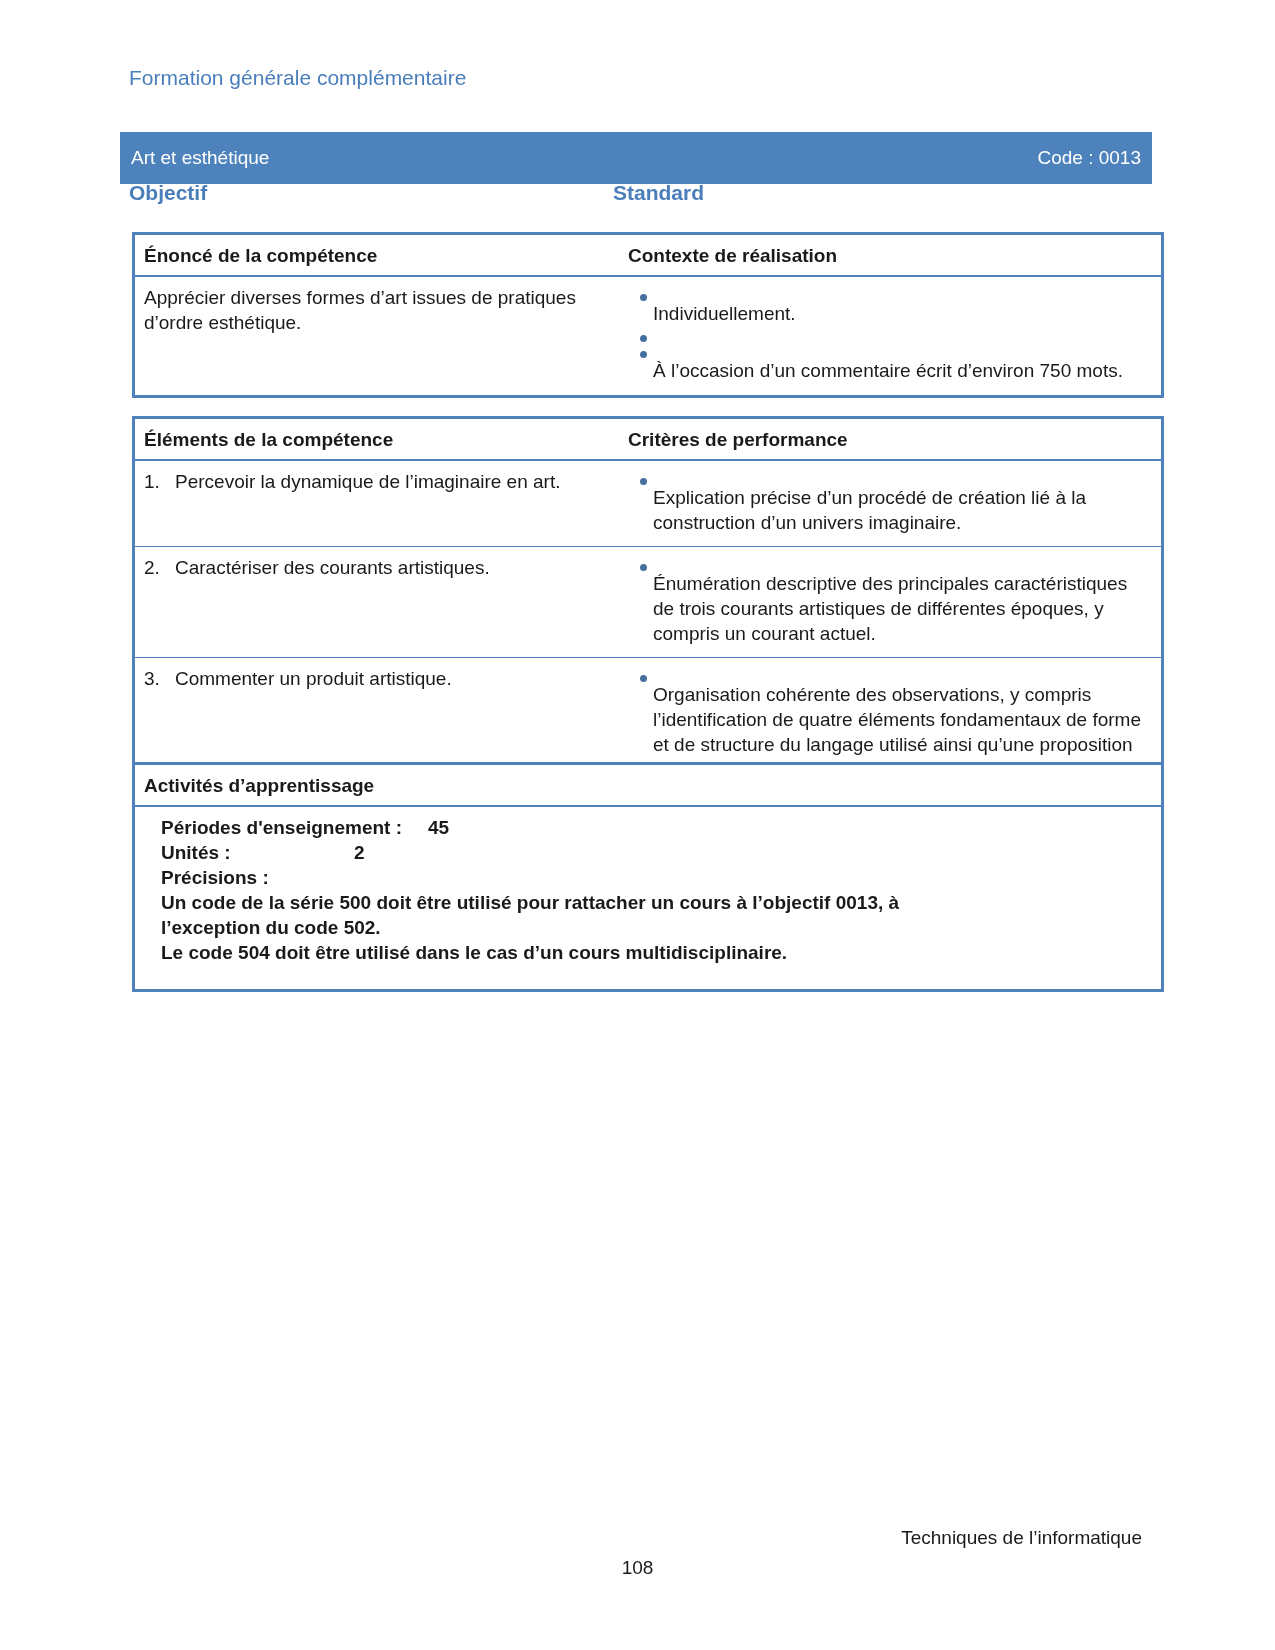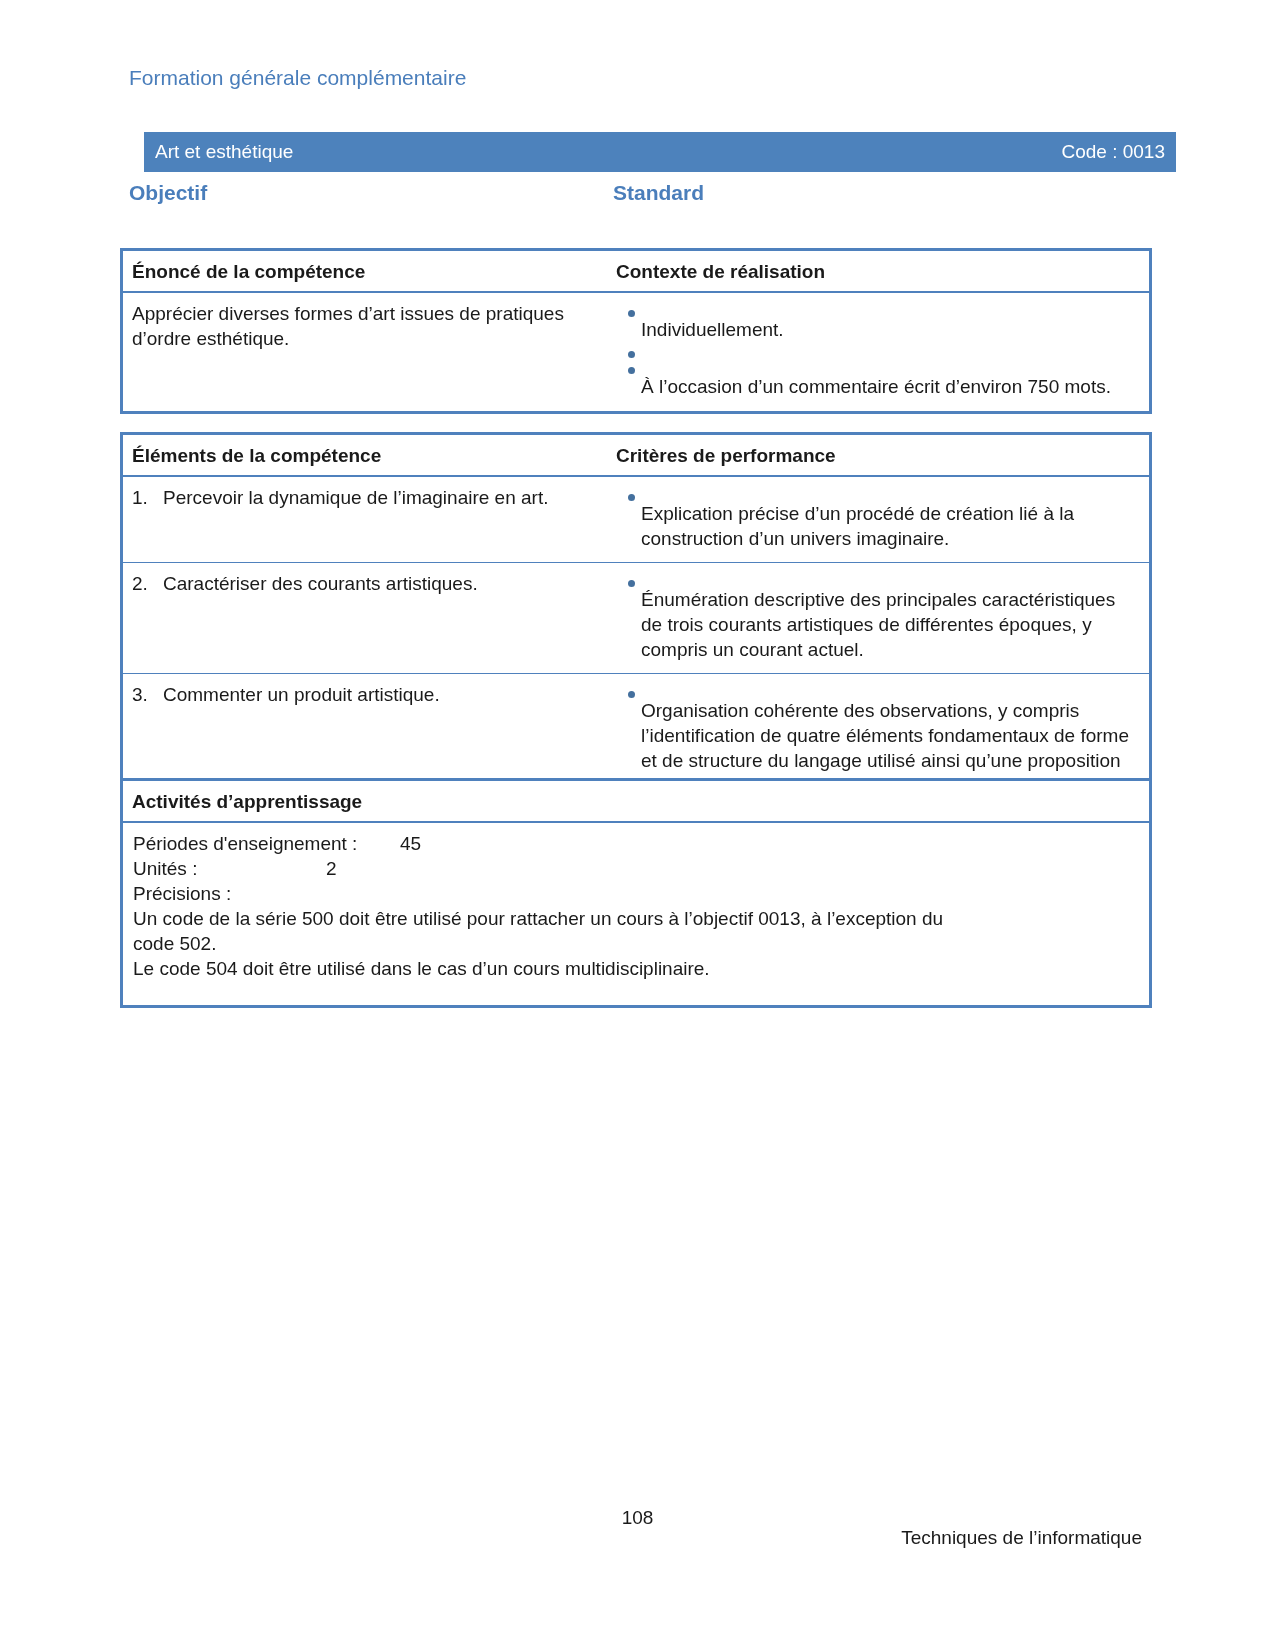--- a/index.html
+++ b/index.html
@@ -6,37 +6,37 @@
   body {
     width:1275px; height:1650px; background:#ffffff; position:relative;
     font-family:"Liberation Sans", sans-serif; color:#1a1a1a;
     -webkit-font-smoothing:antialiased;
   }
   .eyebrow {
     position:absolute; left:129px; top:66px;
     font-size:21px; color:var(--accent-blue,#4a7ebb);
   }
   .banner {
-    position:absolute; left:120px; top:132px; width:1032px; height:40px;
+    position:absolute; left:120px; top:132px; width:1032px; height:52px;
     background:var(--banner-bg,#4d82bc); color:#ffffff; font-size:19px;
     display:flex; justify-content:space-between; align-items:center;
-    padding:0 11px; box-sizing:border-box;margin-left:24px;
+    padding:0 11px; box-sizing:border-box;
   }
   .col-headings { position:absolute; left:120px; top:181px; width:1032px; height:32px; }
   .col-headings .h {
     position:absolute; top:0; font-weight:bold; font-size:21px;
     color:var(--accent-blue,#4a7ebb);
   }
   .h-left { left:9px; }
   .h-right { left:493px; }
 
   .box {
-    position:absolute; left:120px; width:1032px; box-sizing:border-box;
+    position:absolute; left:132px; width:1032px; box-sizing:border-box;
     border:3px solid var(--border-blue,#4f81bd); background:#fff;
-    font-size:19px; line-height:25px;margin-top:16px;
+    font-size:19px; line-height:25px;
   }
   .box1 { top:232px; min-height:166px; }
   .box2 { top:416px; min-height:324px; }
   .box3 { top:762px; min-height:230px; }
 
   .trow { display:grid; grid-template-columns:484px 1fr; }
   .sep  { border-bottom:2px solid var(--border-blue,#4f81bd); }
   .sep-thin { border-bottom:1.5px solid var(--border-blue,#4f81bd); }
   .th   { font-weight:bold; padding:8px 10px 7px 9px; }
   .cell { padding:8px 18px 11px 9px; }
@@ -46,32 +46,32 @@
   .dot {
     flex:none; width:7px; height:7px; border-radius:50%;
     background:var(--bullet-blue,#44709e); margin-top:9px;
   }
   .btext { padding-left:13px; }
 
   .numcell { display:flex; }
   .num { flex:none; width:31px; }
 
   .act-header { font-weight:bold; padding:8px 10px 7px 9px; }
-  .act-body { padding:8px 60px 12px 10px; }
+  .act-body { padding:8px 60px 12px 26px;font-weight:bold; }
   .kv { display:flex; }
   .kv .klabel { flex:none; }
   .kv1 .klabel { width:267px; }
   .kv2 .klabel { width:193px; }
   .prec { display:flex;flex-direction:column; }
   .prec .klabel { flex:none; width:123px; }
   .prec-texts { max-width:838px; }
   .prec-texts p { margin:0; }
 
   .footer-right { position:absolute; right:133px; top:1527px; font-size:19px; }
-  .page-num { position:absolute; left:0; right:0; top:1507px; text-align:center; font-size:19px; }
+  .page-num { position:absolute; left:0; right:0; top:1557px; text-align:center; font-size:19px; }
 </style>
 </head>
 <body>
 
 <div class="eyebrow">Formation générale complémentaire</div>
 
 <div class="banner">
   <span>Art et esthétique</span>
   <span>Code : 0013</span>
 </div>

